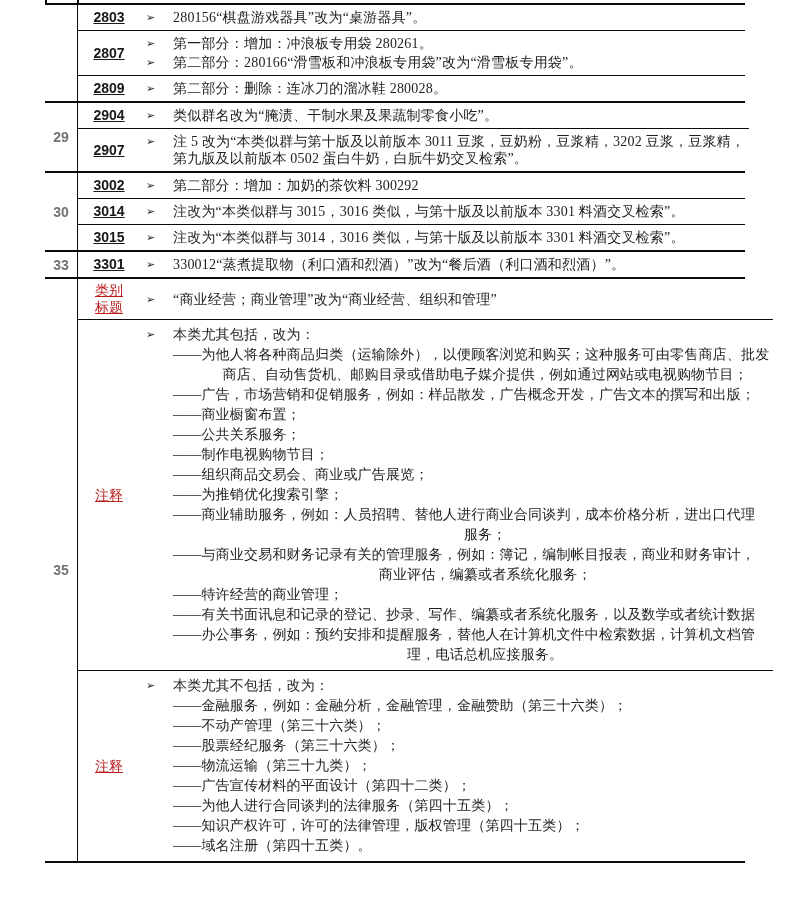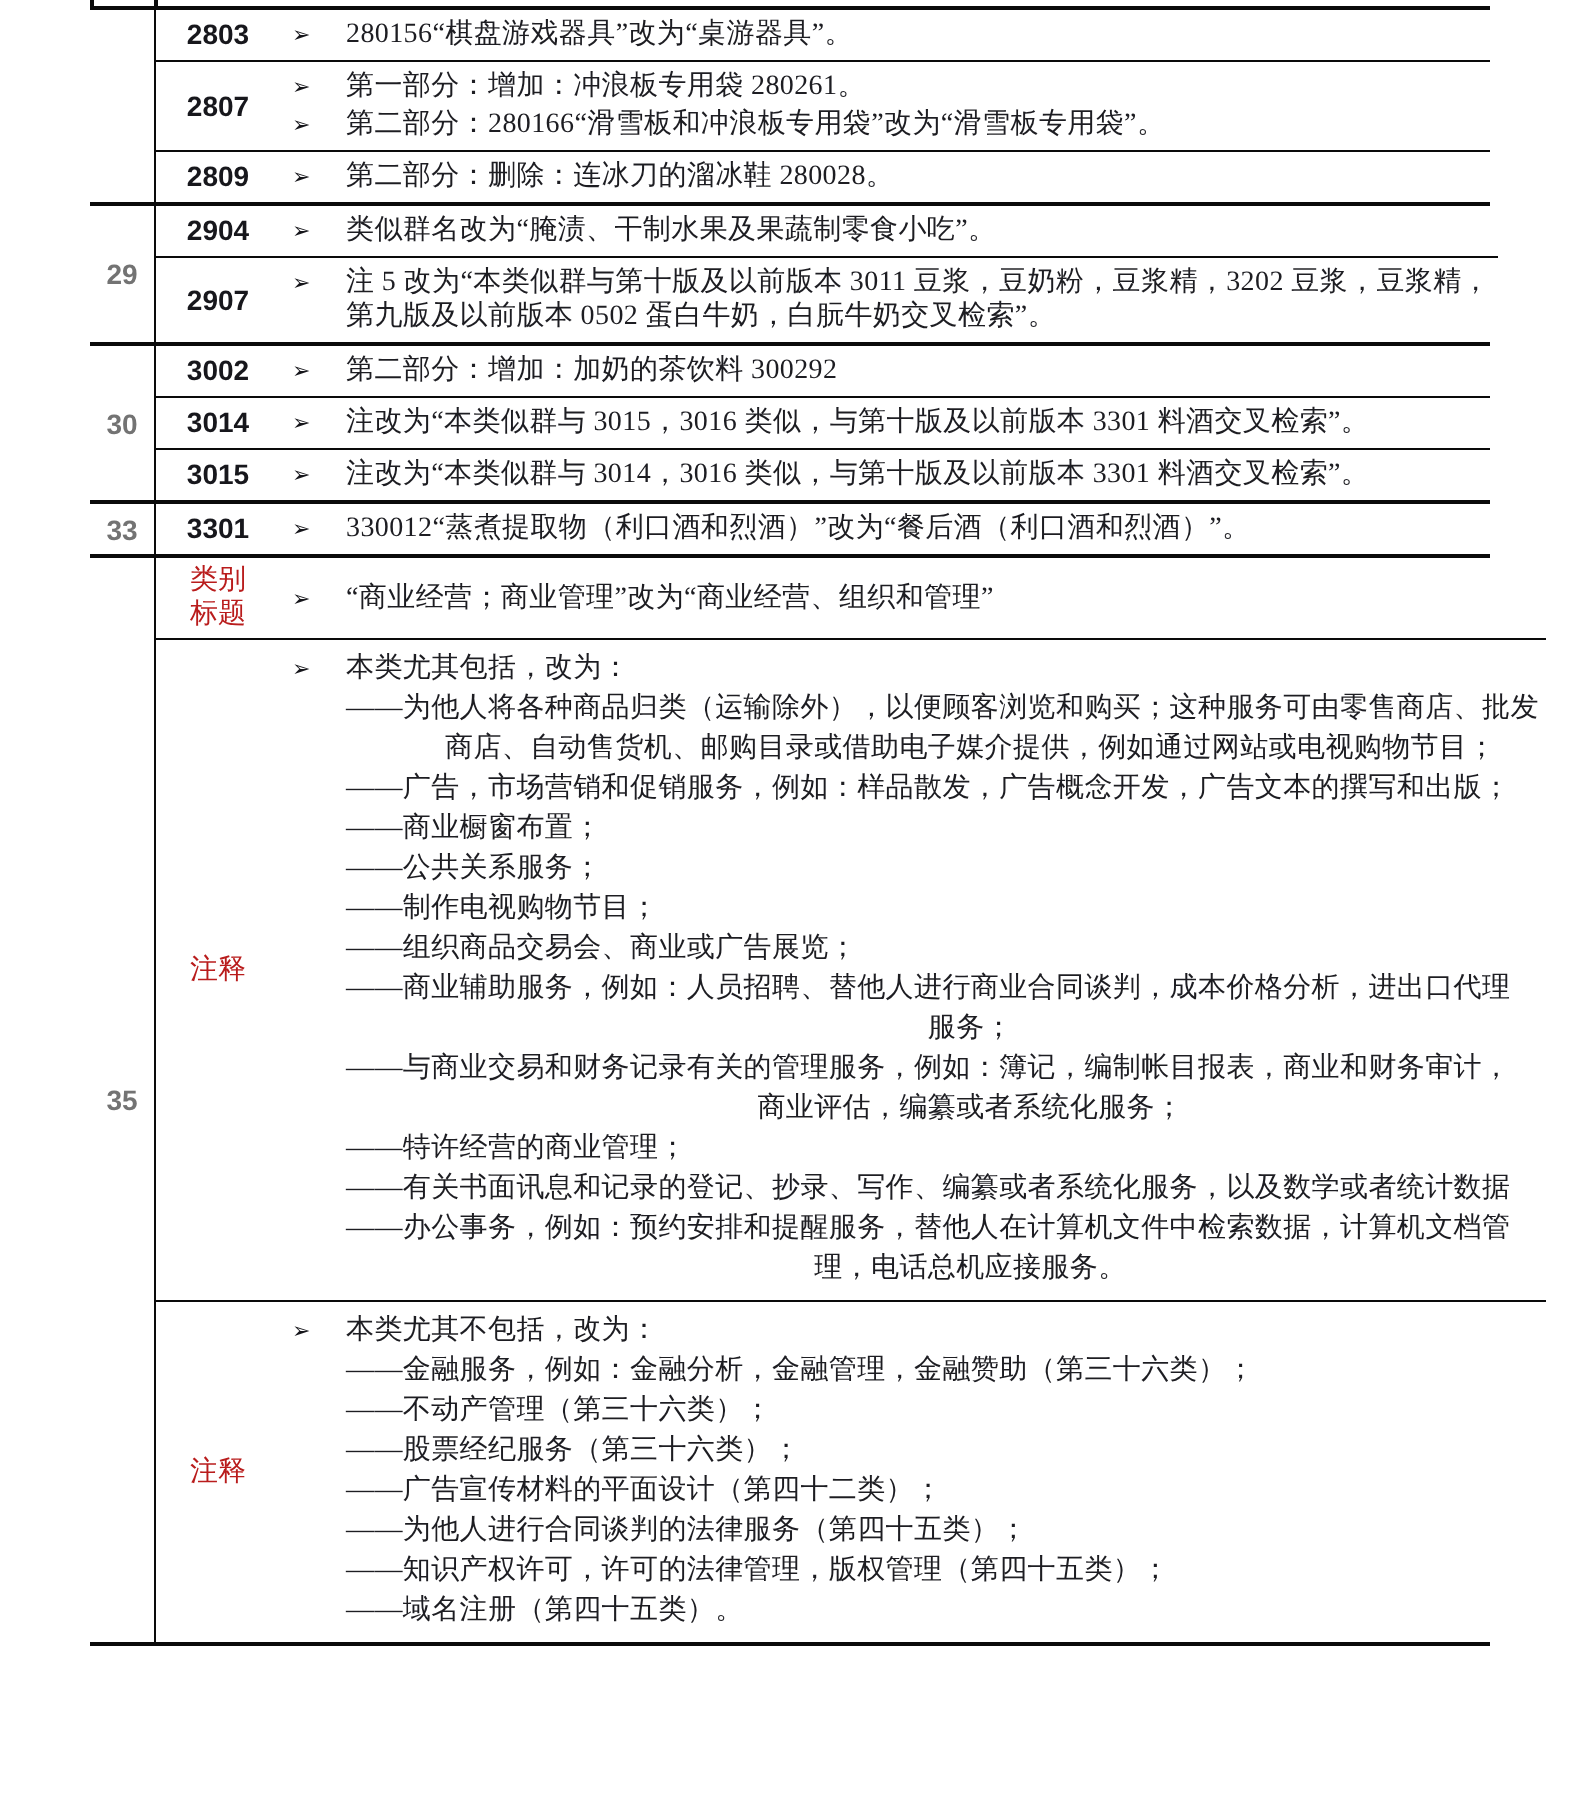--- a/index.html
+++ b/index.html
@@ -37,20 +37,21 @@
   .row:last-child{border-bottom:none;}
   .row.note{padding:4px 0;}
   .gcell{
     width:62px;min-width:62px;
     display:flex;align-items:center;justify-content:center;
     text-align:center;
     font-family:"Liberation Sans", sans-serif;
     font-weight:700;font-size:14px;color:#17171c;
     line-height:17px;
     white-space:pre-line;
+    text-decoration:underline;
   }
   .gcell.cn{
     font-family:"Liberation Serif", serif;
     font-weight:400;font-size:14px;color:#b91c1c;
   }
   .content{flex:1;display:flex;flex-direction:column;justify-content:center;padding:0 4px 0 0;}
   .entry{display:flex;align-items:flex-start;margin:1px 0;}
   .arrow{
     width:27px;min-width:27px;
     padding-left:6px;
@@ -223,20 +224,21 @@
                 <div class="arrow">➢</div>
                 <div class="lines">
                   <div class="line">本类尤其包括，改为：</div>
                   <div class="line">——为他人将各种商品归类（运输除外），以便顾客浏览和购买；这种服务可由零售商店、批发</div>
                   <div class="line ind">商店、自动售货机、邮购目录或借助电子媒介提供，例如通过网站或电视购物节目；</div>
                   <div class="line">——广告，市场营销和促销服务，例如：样品散发，广告概念开发，广告文本的撰写和出版；</div>
                   <div class="line">——商业橱窗布置；</div>
                   <div class="line">——公共关系服务；</div>
                   <div class="line">——制作电视购物节目；</div>
                   <div class="line">——组织商品交易会、商业或广告展览；</div>
+                  <div class="line">——为推销优化搜索引擎；</div>
                   <div class="line">——商业辅助服务，例如：人员招聘、替他人进行商业合同谈判，成本价格分析，进出口代理</div>
                   <div class="line ind">服务；</div>
                   <div class="line">——与商业交易和财务记录有关的管理服务，例如：簿记，编制帐目报表，商业和财务审计，</div>
                   <div class="line ind">商业评估，编纂或者系统化服务；</div>
                   <div class="line">——特许经营的商业管理；</div>
                   <div class="line">——有关书面讯息和记录的登记、抄录、写作、编纂或者系统化服务，以及数学或者统计数据</div>
                   <div class="line">——办公事务，例如：预约安排和提醒服务，替他人在计算机文件中检索数据，计算机文档管</div>
                   <div class="line ind">理，电话总机应接服务。</div>
                 </div>
               </div>
@@ -245,20 +247,21 @@
           <div class="row note">
             <div class="gcell cn">注释</div>
             <div class="content">
               <div class="entry">
                 <div class="arrow">➢</div>
                 <div class="lines">
                   <div class="line">本类尤其不包括，改为：</div>
                   <div class="line">——金融服务，例如：金融分析，金融管理，金融赞助（第三十六类）；</div>
                   <div class="line">——不动产管理（第三十六类）；</div>
                   <div class="line">——股票经纪服务（第三十六类）；</div>
+                  <div class="line">——物流运输（第三十九类）；</div>
                   <div class="line">——广告宣传材料的平面设计（第四十二类）；</div>
                   <div class="line">——为他人进行合同谈判的法律服务（第四十五类）；</div>
                   <div class="line">——知识产权许可，许可的法律管理，版权管理（第四十五类）；</div>
                   <div class="line">——域名注册（第四十五类）。</div>
                 </div>
               </div>
             </div>
           </div>
         </div>
       </div>

